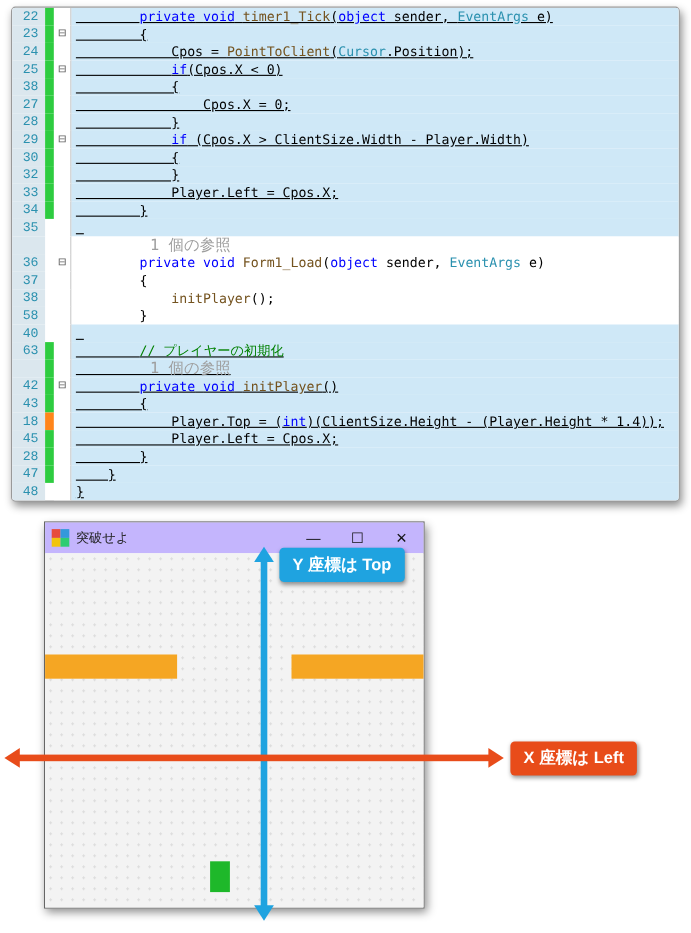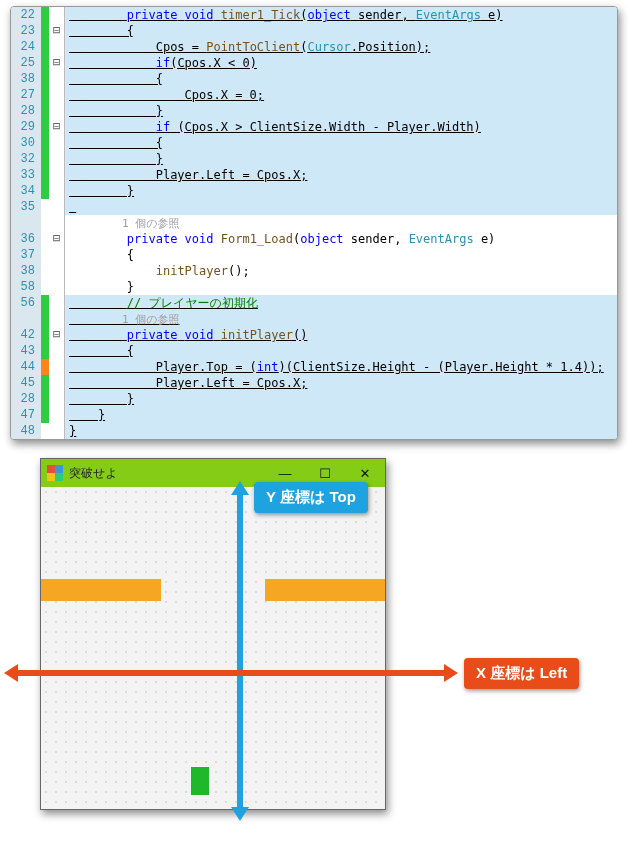--- a/index.html
+++ b/index.html
@@ -14,27 +14,27 @@
   .marker.orange{ background:#ff851b; }
   .outline{ width:16px; text-align:center; color:#666; background:#fff; border-right:1px solid #bbb;}
   .code{ flex:1; white-space:pre; padding-left:4px; font-family:Consolas,monospace; }
   .hl{ background:#cfe8f7;text-decoration:underline; }
   .plain{ background:#fff; }
 
   .kw{ color:#0000ff; } 
   .tp{ color:#2b91af; } 
   .mth{ color:#74531f; } 
   .cm{ color:#008000; } 
-  .ref{ color:#9e9e9e; font-size:11px; }
+  .ref{ color:#9e9e9e; font-size:14px; }
   .txt{ color:#000; }
 
   
   .below{ position:relative; width:608px; margin:18px 10px 10px 10px; height:356px; }
   .form-win{ position:absolute; left:30px; top:0; width:346px; height:352px; background:#fff; border:1px solid #666; box-shadow:2px 4px 8px rgba(0,0,0,.45); }
-  .titlebar{ height:28px; display:flex; align-items:center; background:#84cc16; }
+  .titlebar{ height:28px; display:flex; align-items:center; background:#c4b5fd; }
   .app-icon{ width:16px; height:16px; margin:0 6px; display:flex; flex-wrap:wrap; }
   .app-icon span{ width:8px; height:8px; }
   .ic1{ background:#e74c3c; } .ic2{ background:#3498db; } .ic3{ background:#f1c40f; } .ic4{ background:#2ecc71; }
   .title-text{ flex:1; font-family:'Segoe UI',sans-serif; font-size:12px; color:#222; }
   .winbtns{ display:flex; }
   .winbtn{ width:40px; height:28px; display:flex; align-items:center; justify-content:center; font-family:'Segoe UI',sans-serif; color:#111; font-size:13px; }
   .client{ position:absolute; left:0; top:28px; right:0; bottom:0; background:#f3f3f3;
            background-image:radial-gradient(circle,#dcdcdc 1px,transparent 1px);
            background-size:10px 10px; }
   .bar-left{ position:absolute; left:0; top:92px; width:120px; height:22px; background:#f5a623; }
@@ -162,21 +162,27 @@
       <div class="outline"></div>
       <div class="code plain"><span class="txt">            </span><span class="mth">initPlayer</span><span class="txt">();</span></div>
     </div>
     <div class="code-line">
       <div class="ln">58</div>
       <div class="marker"></div>
       <div class="outline"></div>
       <div class="code plain"><span class="txt">        }</span></div>
     </div>
     <div class="code-line">
-      <div class="ln">56</div>
+      <div class="ln">40</div>
+      <div class="marker"></div>
+      <div class="outline"></div>
+      <div class="code hl"><span class="txt"> </span></div>
+    </div>
+    <div class="code-line">
+      <div class="ln">63</div>
       <div class="marker green"></div>
       <div class="outline"></div>
       <div class="code hl"><span class="txt">        </span><span class="cm">// プレイヤーの初期化</span></div>
     </div>
     <div class="code-line">
       <div class="ln"></div>
       <div class="marker green"></div>
       <div class="outline"></div>
       <div class="code hl"><span class="ref">        1 個の参照</span></div>
     </div>
@@ -186,21 +192,21 @@
       <div class="outline">⊟</div>
       <div class="code hl"><span class="txt">        </span><span class="kw">private</span><span class="txt"> </span><span class="kw">void</span><span class="txt"> </span><span class="mth">initPlayer</span><span class="txt">()</span></div>
     </div>
     <div class="code-line">
       <div class="ln">43</div>
       <div class="marker green"></div>
       <div class="outline"></div>
       <div class="code hl"><span class="txt">        {</span></div>
     </div>
     <div class="code-line">
-      <div class="ln">44</div>
+      <div class="ln">18</div>
       <div class="marker orange"></div>
       <div class="outline"></div>
       <div class="code hl"><span class="txt">            Player.Top = (</span><span class="kw">int</span><span class="txt">)(ClientSize.Height - (Player.Height * 1.4));</span></div>
     </div>
     <div class="code-line">
       <div class="ln">45</div>
       <div class="marker green"></div>
       <div class="outline"></div>
       <div class="code hl"><span class="txt">            Player.Left = Cpos.X;</span></div>
     </div>

